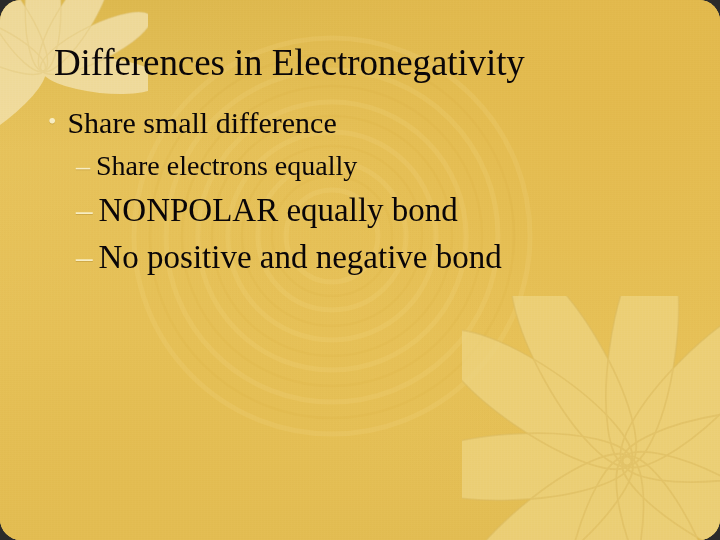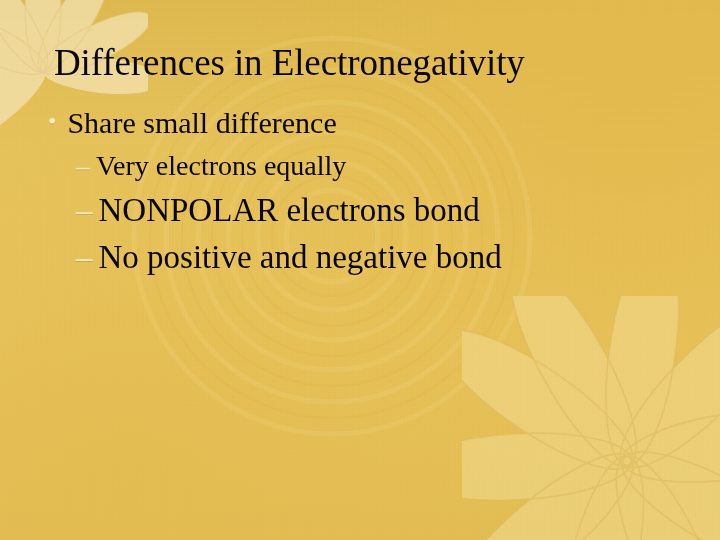--- a/index.html
+++ b/index.html
@@ -7,20 +7,21 @@
     padding: 0;
     background: #2b2b2b;
   }
   #slide {
     position: relative;
     width: 720px;
     height: 540px;
     overflow: hidden;
     font-family: "Liberation Serif", "DejaVu Serif", serif;
     background: #e6c057;
+    border-radius: 21px;
   }
 
   
   .bg-layer {
     position: absolute;
     inset: 0;
     pointer-events: none;
   }
   
   #bg-base {
@@ -175,26 +176,26 @@
 
   <div id="body-list">
 
     <div class="bullet-row lvl1">
       <span class="marker">•</span>
       <span class="line-text">Share small difference</span>
     </div>
 
     <div class="bullet-row lvl2 size-sm">
       <span class="marker">–</span>
-      <span class="line-text">Very electrons equally</span>
+      <span class="line-text">Share electrons equally</span>
     </div>
 
     <div class="bullet-row lvl2 size-lg">
       <span class="marker">–</span>
-      <span class="line-text">NONPOLAR electrons bond</span>
+      <span class="line-text">NONPOLAR equally bond</span>
     </div>
 
     <div class="bullet-row lvl2 size-lg">
       <span class="marker">–</span>
       <span class="line-text">No positive and negative bond</span>
     </div>
 
   </div>
 </div>
 

